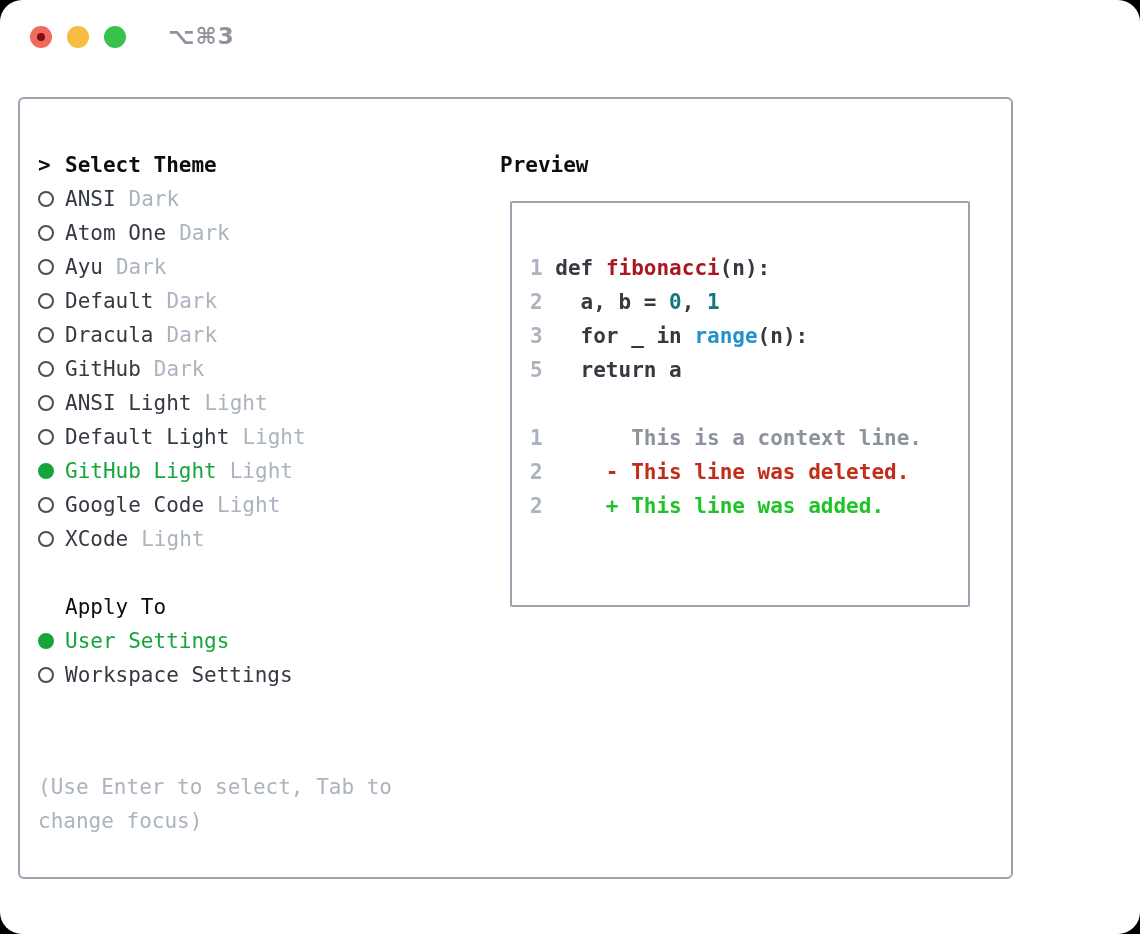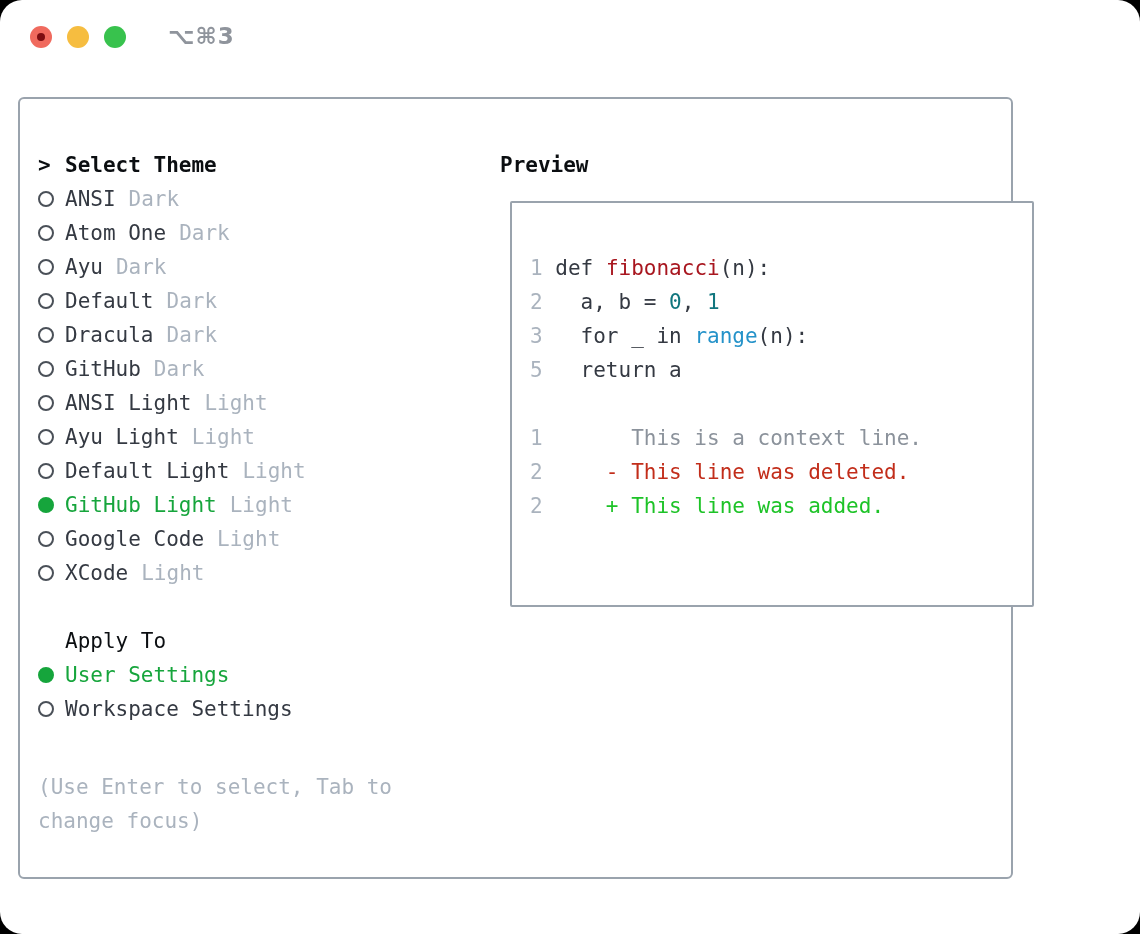--- a/index.html
+++ b/index.html
@@ -42,22 +42,22 @@
   .option-row.selected .label{color:var(--selection-green);text-align:center;}
   .option-row.selected .radio{border-color:var(--selection-green);background:var(--selection-green);}
   .tag{color:var(--muted-gray);margin-left:13px;}
 
   .footer-hint{position:absolute;left:18px;top:661px;width:400px;
        font-size:21px;line-height:34px;color:var(--muted-gray);white-space:normal;margin-top:10px;}
 
   
   .preview-title{position:absolute;left:480px;top:49px;height:34px;line-height:34px;
        font-size:21px;font-weight:700;color:var(--header-black);}
-  .preview-box{position:absolute;left:490px;top:102px;width:524px;height:406px;box-sizing:border-box;
-       border:2px solid var(--border-gray);border-radius:2px;background:#fff;}
+  .preview-box{position:absolute;left:490px;top:102px;width:460px;height:406px;box-sizing:border-box;
+       border:2px solid var(--border-gray);border-radius:2px;background:#fff;font-weight:bold;}
   .code{padding:48px 0 0 18px;font-size:21px;}
   .code-line{height:34px;line-height:34px;white-space:pre;}
   .tok-num{color:var(--muted-gray);}
   .tok-code{color:var(--code-dark);}
   .tok-func{color:var(--function-red);}
   .tok-const{color:var(--number-teal);}
   .tok-builtin{color:var(--builtin-blue);text-align:center;}
   .tok-context{color:var(--context-gray);}
   .tok-deleted{color:var(--diff-deleted-red);}
   .tok-added{color:var(--diff-added-green);}
@@ -104,23 +104,20 @@
   </div>
 
   <div class="row option-row">
     <span class="marker"><span class="radio"></span></span><span class="label">GitHub</span><span class="tag">Dark</span>
   </div>
 
   <div class="row option-row">
     <span class="marker"><span class="radio"></span></span><span class="label">ANSI Light</span><span class="tag">Light</span>
   </div>
 
-  <div class="row option-row">
-    <span class="marker"><span class="radio"></span></span><span class="label">Ayu Light</span><span class="tag">Light</span>
-  </div>
 
   <div class="row option-row">
     <span class="marker"><span class="radio"></span></span><span class="label">Default Light</span><span class="tag">Light</span>
   </div>
 
   <div class="row option-row selected">
     <span class="marker"><span class="radio"></span></span><span class="label">GitHub Light</span><span class="tag">Light</span>
   </div>
 
   <div class="row option-row">

